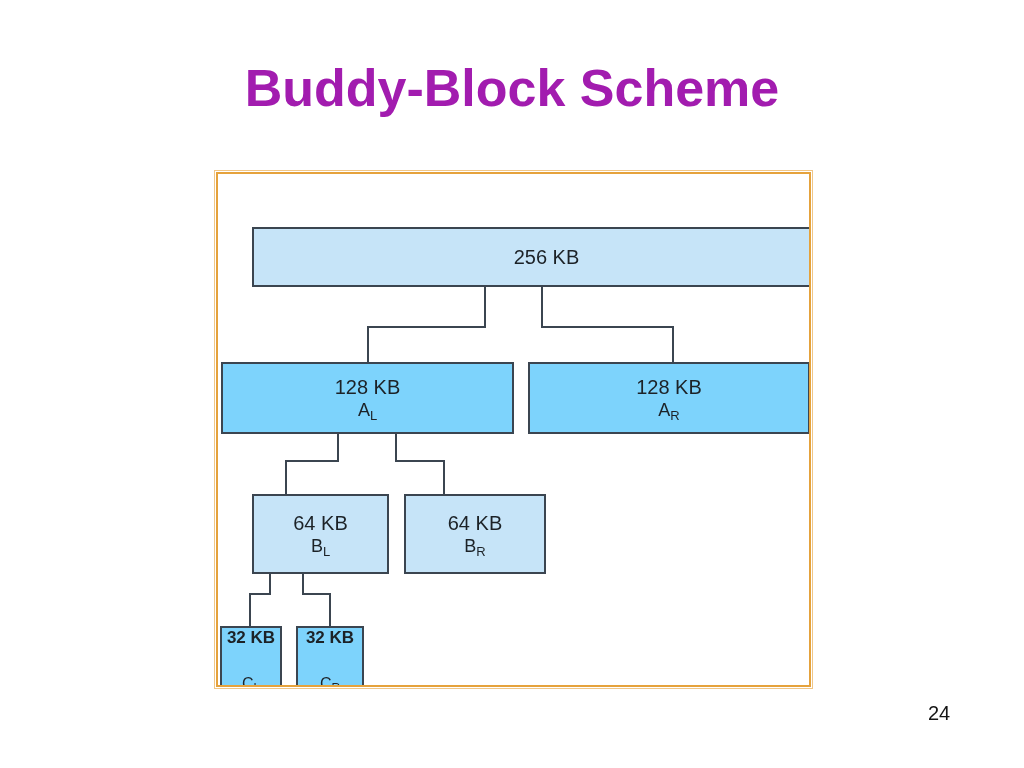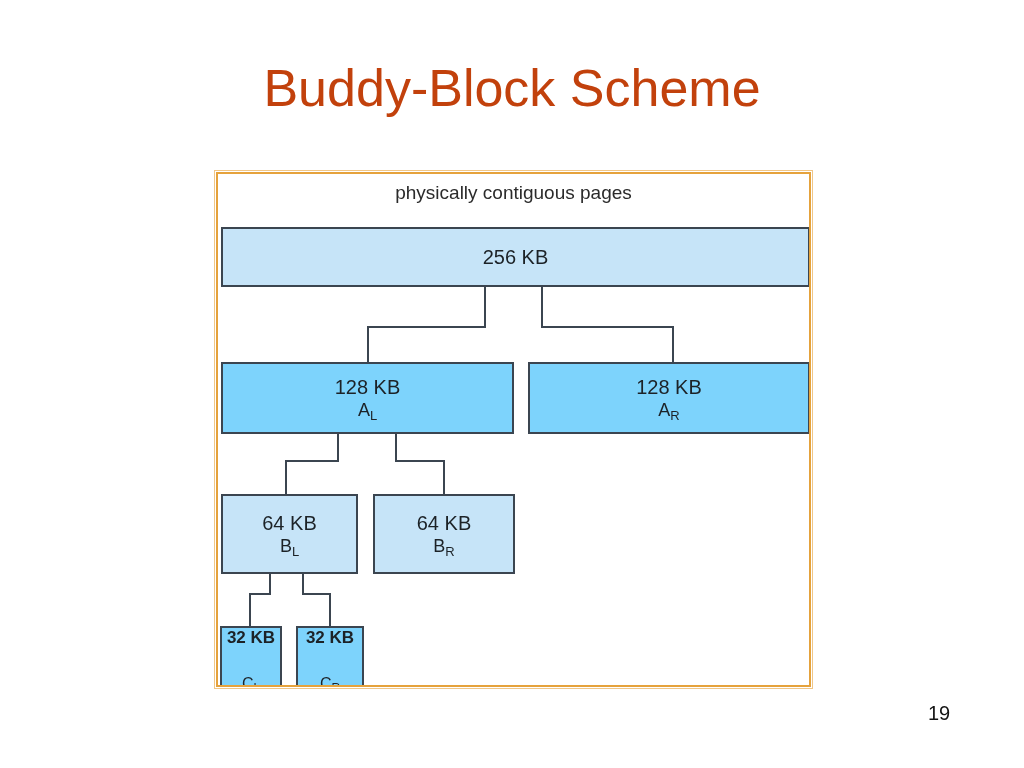--- a/index.html
+++ b/index.html
@@ -16,23 +16,23 @@
   }
 
   
   #slide-title {
     position: absolute;
     left: 0;
     top: 60px;
     width: 1024px;
     text-align: center;
     font-size: 52px;
-    font-weight: normal;
+    font-weight: bold;
     letter-spacing: 0px;
-    color: #c2410c;
+    color: #a21caf;
     line-height: 1.1;
     white-space: nowrap;
   }
 
   
   #figure-frame {
     position: absolute;
     left: 216px;
     top: 172px;
     width: 595px;
@@ -70,21 +70,21 @@
     position: absolute;
     box-sizing: border-box;
     border: 2px solid #3b4550;
     display: flex;
     flex-direction: column;
     align-items: center;
     justify-content: center;
     color: #1c2227;
     line-height: 1.12;
   }
-  .mem-block.blue { background: #c6e4f8; }
+  .mem-block.blue { background: #c6e4f8; margin-left: 31px; }
   .mem-block.gray { background: #7dd3fc; }
 
   .mem-size {
     font-size: 20px;
     white-space: nowrap;
   }
   .mem-label {
     font-size: 18px;
     white-space: nowrap;
     margin-top: 1px;
@@ -125,21 +125,20 @@
   }
 </style>
 </head>
 <body>
 
 <div id="slide-title">Buddy-Block Scheme</div>
 
 <div id="figure-frame">
   <div id="figure-inner">
 
-    <div id="contiguous-caption">physically contiguous pages</div>
 
     <svg id="connectors" viewBox="0 0 595 515">
 
       <path d="M 267 113 L 267 153 L 150 153 L 150 188"></path>
 
       <path d="M 324 113 L 324 153 L 455 153 L 455 188"></path>
 
       <path d="M 120 260 L 120 287 L 68 287 L 68 320"></path>
 
       <path d="M 178 260 L 178 287 L 226 287 L 226 320"></path>
@@ -191,13 +190,13 @@
     <div class="mem-block gray small" style="left:78px; top:452px; width:68px; height:68px;">
       <div class="mem-size">32 KB</div>
       <div class="mem-label">
         <span>C</span><sub>R</sub>
       </div>
     </div>
 
   </div>
 </div>
 
-<div id="page-number">19</div>
+<div id="page-number">24</div>
 
 </body></html>

